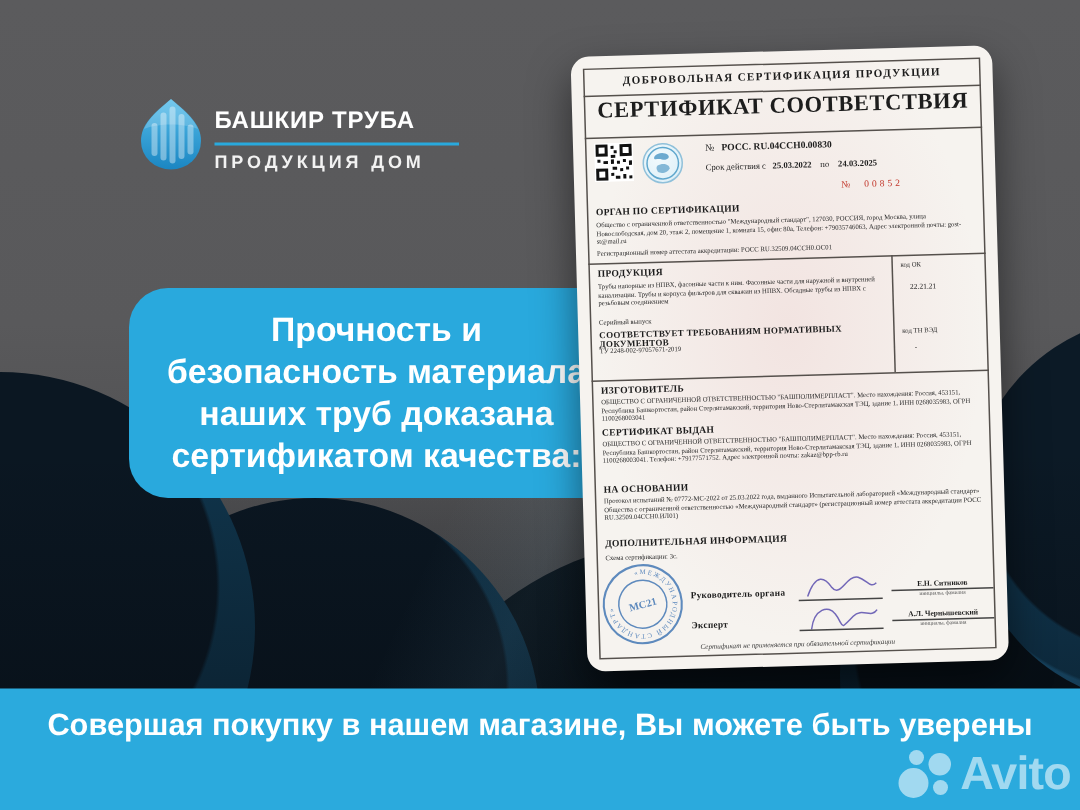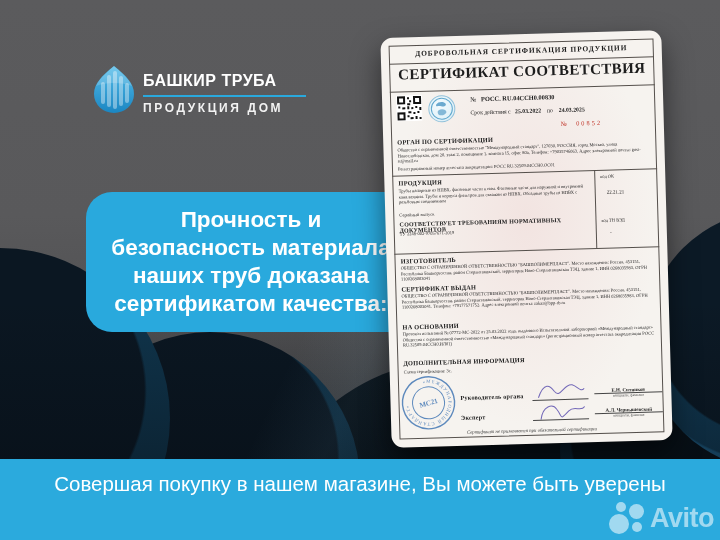--- a/index.html
+++ b/index.html
@@ -22,26 +22,26 @@
   .logo-name{color:#fff;font-weight:700;font-size:16px;letter-spacing:.5px;white-space:nowrap;}
   .logo-rule{height:2px;background:#29A9DD;margin:5px 0 4px 0;width:163px;}
   .logo-tag{color:#f2f2f2;font-weight:700;font-size:12px;letter-spacing:2.6px;white-space:nowrap;}
   
   .msg-card{position:absolute;left:42px;top:192px;width:330px;height:140px;border-radius:26px;
     background:#29A9DD;display:flex;align-items:center;justify-content:center;text-align:center;
     padding:0 24px;box-sizing:border-box;margin-left:44px;}
   .msg-text{color:#fff;font-weight:800;font-size:22.5px;line-height:1.24;}
   
   .footer{position:absolute;left:0;right:0;top:459px;height:81px;background:#2BAADD;text-align:center;}
-  .footer-line{color:#fff;font-weight:400;font-size:20.5px;line-height:26px;}
+  .footer-line{color:#fff;font-weight:700;font-size:20.5px;line-height:26px;}
   .footer-line:first-child{margin-top:12px;}
   .avito{position:absolute;right:6px;bottom:6px;display:flex;align-items:center;gap:5px;opacity:.62;}
   .avito-dots{position:relative;width:36px;height:32px;}
   .avito-dots i{position:absolute;border-radius:50%;background:#eaf7fd;}
-  .avito-label{color:#eaf7fd;font-weight:700;font-size:27px;letter-spacing:-.5px;}
+  .avito-label{color:#eaf7fd;font-weight:700;font-size:31px;letter-spacing:-.5px;}
   
   .cert{position:absolute;left:386px;top:34px;width:281px;height:410px;border-radius:12px;
     background:#f6f3ef;transform:rotate(-1.6deg);box-shadow:0 12px 28px rgba(0,0,0,.5);
     font-family:"Liberation Serif","DejaVu Serif",serif;color:#1d1d1d;}
   .cert::before{content:"";position:absolute;inset:0;border-radius:12px;
     background:radial-gradient(ellipse at 50% 45%, rgba(232,188,188,.28) 0%, transparent 65%);}
   .cert-border{position:absolute;inset:8px;border:1px solid #55504c;}
   .cc{position:absolute;inset:8px;}
   .abs{position:absolute;}
   .hline{position:absolute;left:0;right:0;height:0;border-top:1px solid #55504c;}

